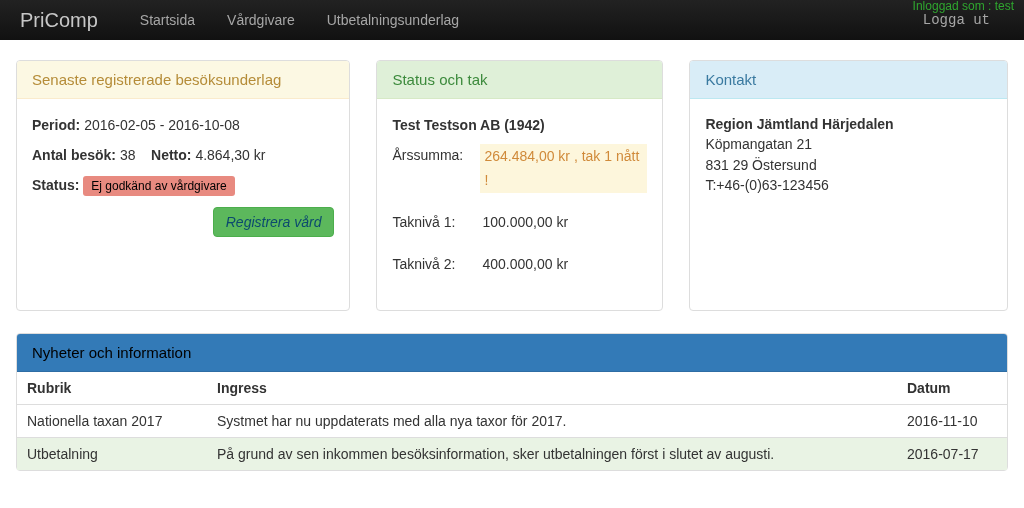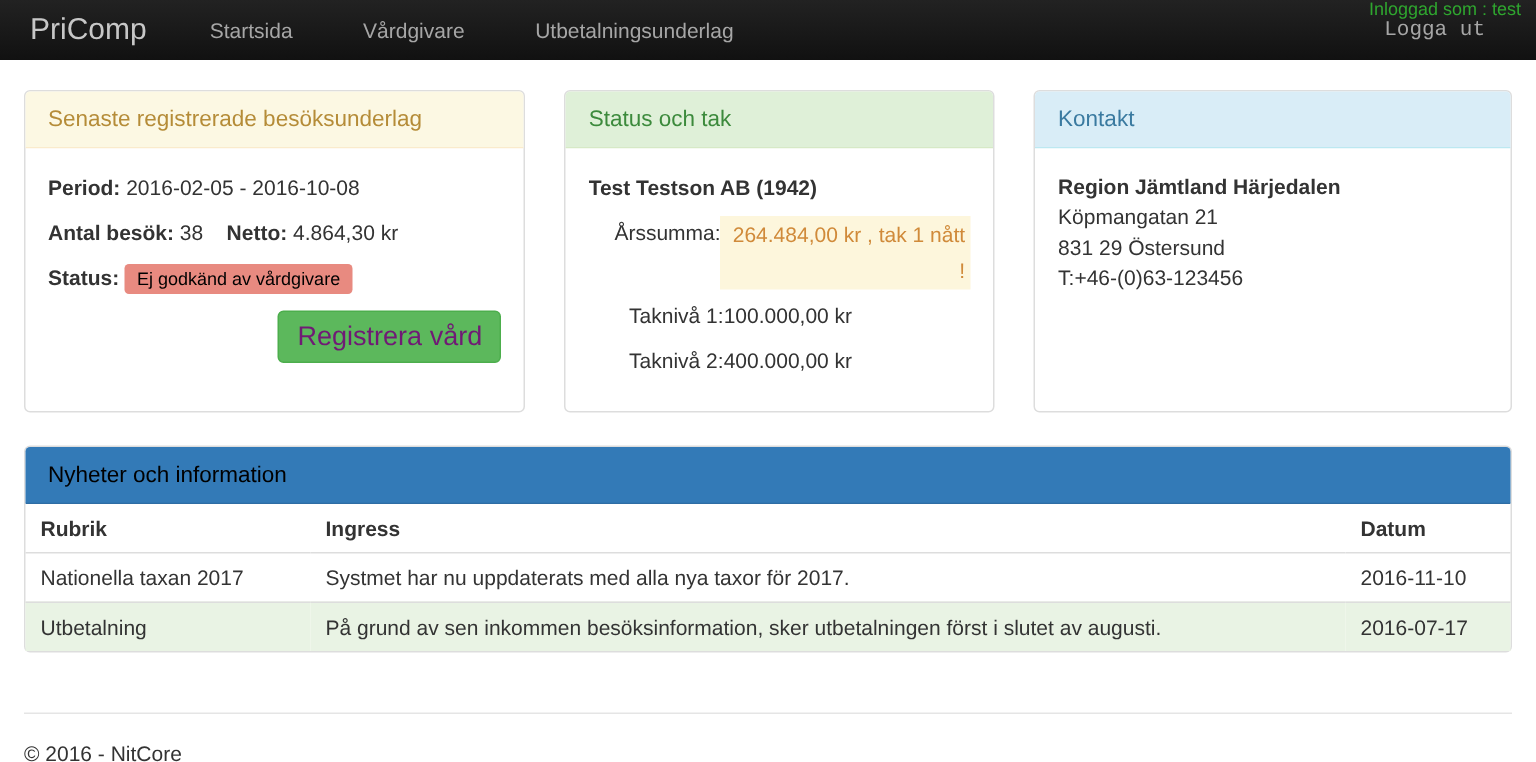--- a/index.html
+++ b/index.html
@@ -18,21 +18,21 @@
     align-items: center;
     padding: 0 20px;
     position: relative;
   }
   .brand {
     color: #c7c7c7;
     font-size: 20px;
     margin-right: 28px;
     text-decoration: none;
   }
-  .nav-links { display: flex; gap: 19px; }
+  .nav-links { display: flex; gap: 4px; }
   .nav-link {
     color: #a6a6a6;
     padding: 10px 14px;
     font-size: 14px;
     text-decoration: none;
     cursor: pointer;
   }
   .nav-right {
     margin-left: auto;
     display: flex;
@@ -94,28 +94,29 @@
   .label-danger {
     background: #e88a80;
     color: #000000;
     padding: 3px 8px;
     border-radius: 3px;
     font-size: 12px;
   }
   .btn-success {
     background: #5cb85c;
     border: 1px solid #4cae4c;
-    color: #701a75;
+    color: #0c4a6e;
     padding: 6px 12px;
     border-radius: 4px;
     cursor: pointer;
-    font-size: 18px;
+    font-size: 14px;
+    font-style: italic;
   }
   .btn-wrap { text-align: right; margin-top: 10px; }
-  .dl-row { display: flex; margin-bottom: 6px; text-align: right; }
+  .dl-row { display: flex; margin-bottom: 18px; }
   .dl-label { width: 90px; }
   .highlight {
     background: #fdf6dc;
     color: #d08a3a;
     padding: 1px 4px;
   }
   .news-table {
     width: 100%;
     border-collapse: collapse;
   }

